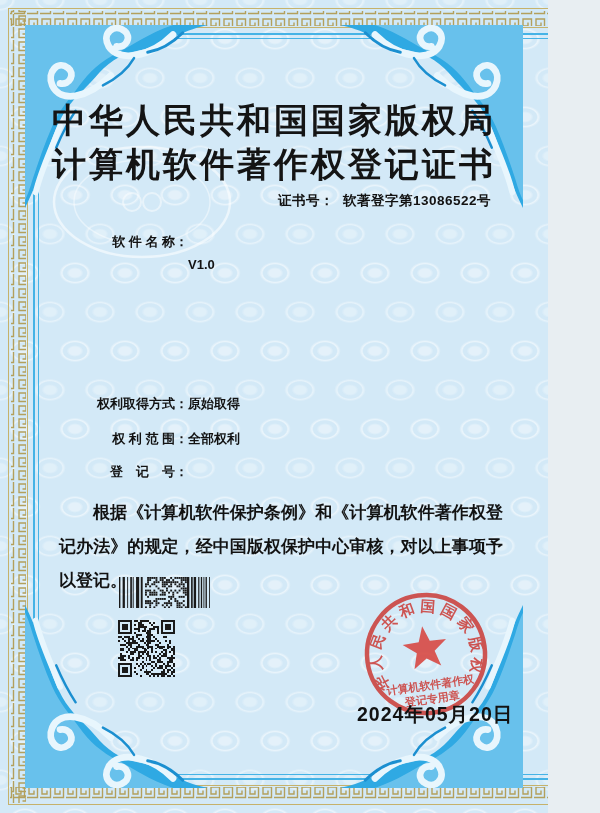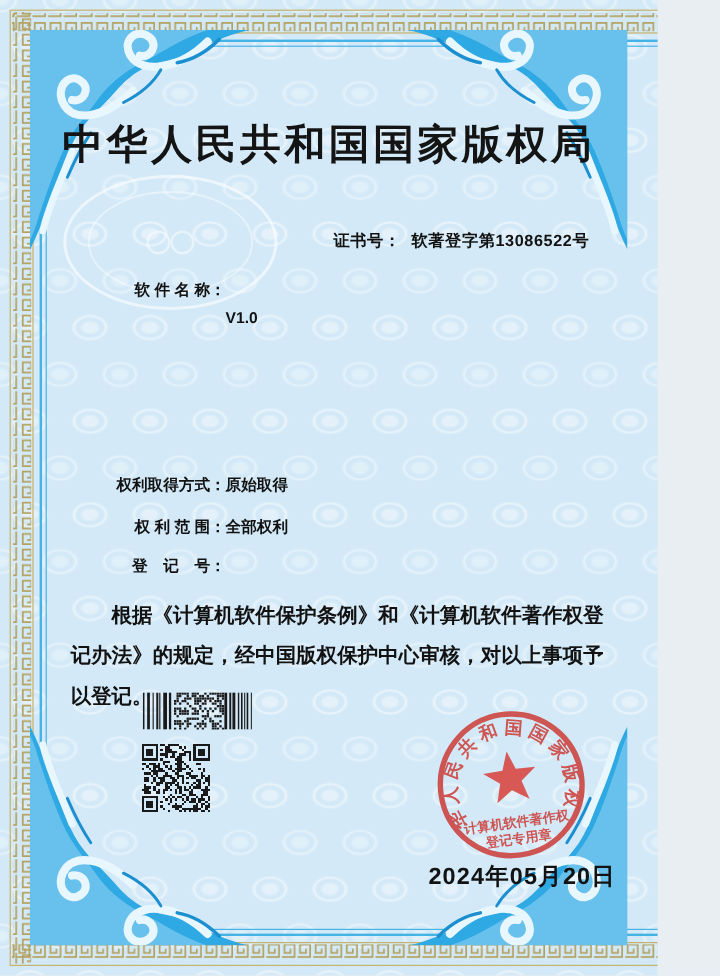--- a/index.html
+++ b/index.html
@@ -41,21 +41,21 @@
   .row .lbl{width:115px;flex:none;}
   .row .val{margin-left:0;}
   .statement{
     position:absolute;left:59px;right:45px;top:496px;
     font-size:17px;font-weight:700;line-height:34px;
     text-indent:2em;text-align:justify;
   }
   .barcode{left:119px;top:577px;}
   .qr{left:118px;top:620px;}
   .seal{left:350px;top:582px;}
-  .date{position:absolute;left:357px;top:701px;font-size:19.5px;font-weight:700;letter-spacing:1px;margin-top:16px;}
+  .date{position:absolute;left:357px;top:701px;font-size:19.5px;font-weight:700;letter-spacing:1px;}
 </style>
 </head>
 <body>
 
 <div class="certificate">
 
   <div class="watermark"></div>
 
   <svg class="emblem-wm" width="200" height="130">
     <ellipse cx="97" cy="62" rx="88" ry="55" fill="none" stroke="rgba(255,255,255,.7)" stroke-width="2.5"></ellipse>
@@ -104,20 +104,21 @@
       <use href="#corner-orn"></use>
     </svg>
   <svg class="corner bl">
       <use href="#corner-orn"></use>
     </svg>
   <svg class="corner br">
       <use href="#corner-orn"></use>
     </svg>
 
   <div class="title t1">中华人民共和国国家版权局</div>
+  <div class="title t2">计算机软件著作权登记证书</div>
 
   <div class="cert-no">
     <span class="cl">证书号：</span><span>软著登字第13086522号</span>
   </div>
 
   <div class="row" style="top:231px">
     <span class="lbl">软 件 名 称：</span>
   </div>
   <div class="row" style="top:254px">
     <span class="lbl"></span>

